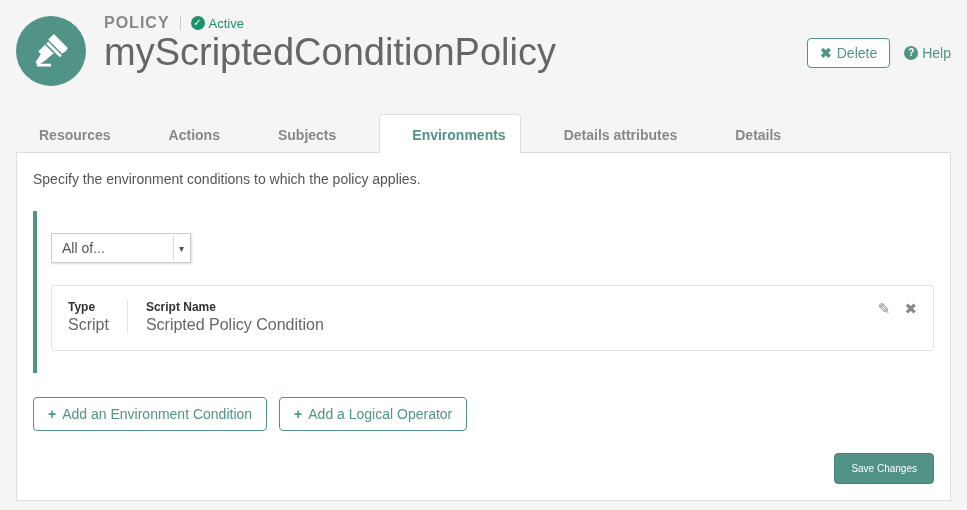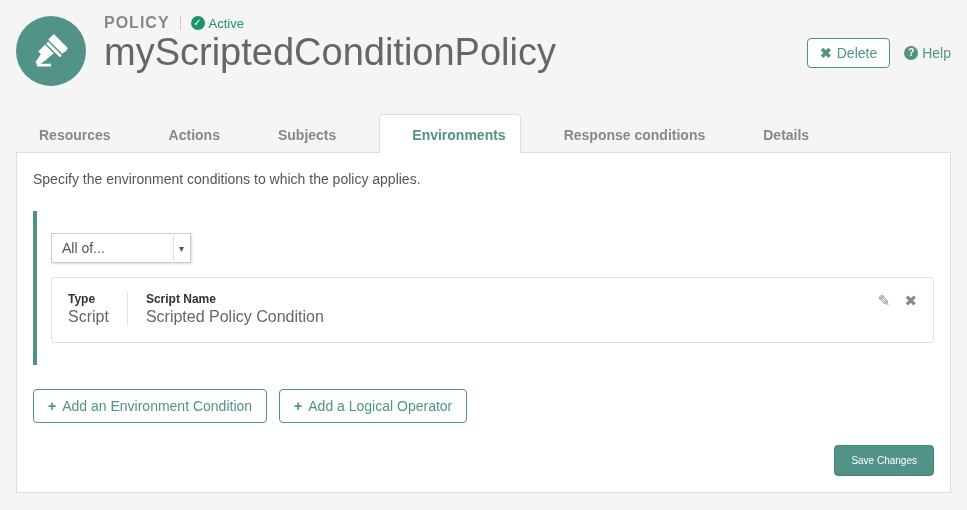--- a/index.html
+++ b/index.html
@@ -145,21 +145,21 @@
     font-size: 14px;
   }
   .condition-block {
     border-left: 4px solid #519386;
     padding: 22px 0 22px 14px;
     margin-bottom: 24px;
   }
   .combobox {
     position: relative;
     width: 140px;
-    margin-bottom: 14px;
+    margin-bottom: 22px;
     border-radius: 13px;
   }
   .combobox-inner {
     border: 1px solid #ccc;
     background: #fff;
     padding: 6px 24px 6px 10px;
     font-size: 14px;
     color: #555;
     box-shadow: 1px 1px 2px rgba(0,0,0,0.15);
     position: relative;
@@ -275,21 +275,21 @@
         </div>
       </div>
     </div>
   </div>
 
   <div class="tabs">
     <div class="tab">Resources</div>
     <div class="tab">Actions</div>
     <div class="tab">Subjects</div>
     <div class="tab active">Environments</div>
-    <div class="tab">Response conditions</div>
+    <div class="tab">Details attributes</div>
     <div class="tab">Details</div>
   </div>
 
   <div class="panel">
     <div class="panel-desc">Specify the environment conditions to which the policy applies.</div>
 
     <div class="condition-block">
       <div class="combobox">
         <div class="combobox-inner">
           <span>All of...</span>

